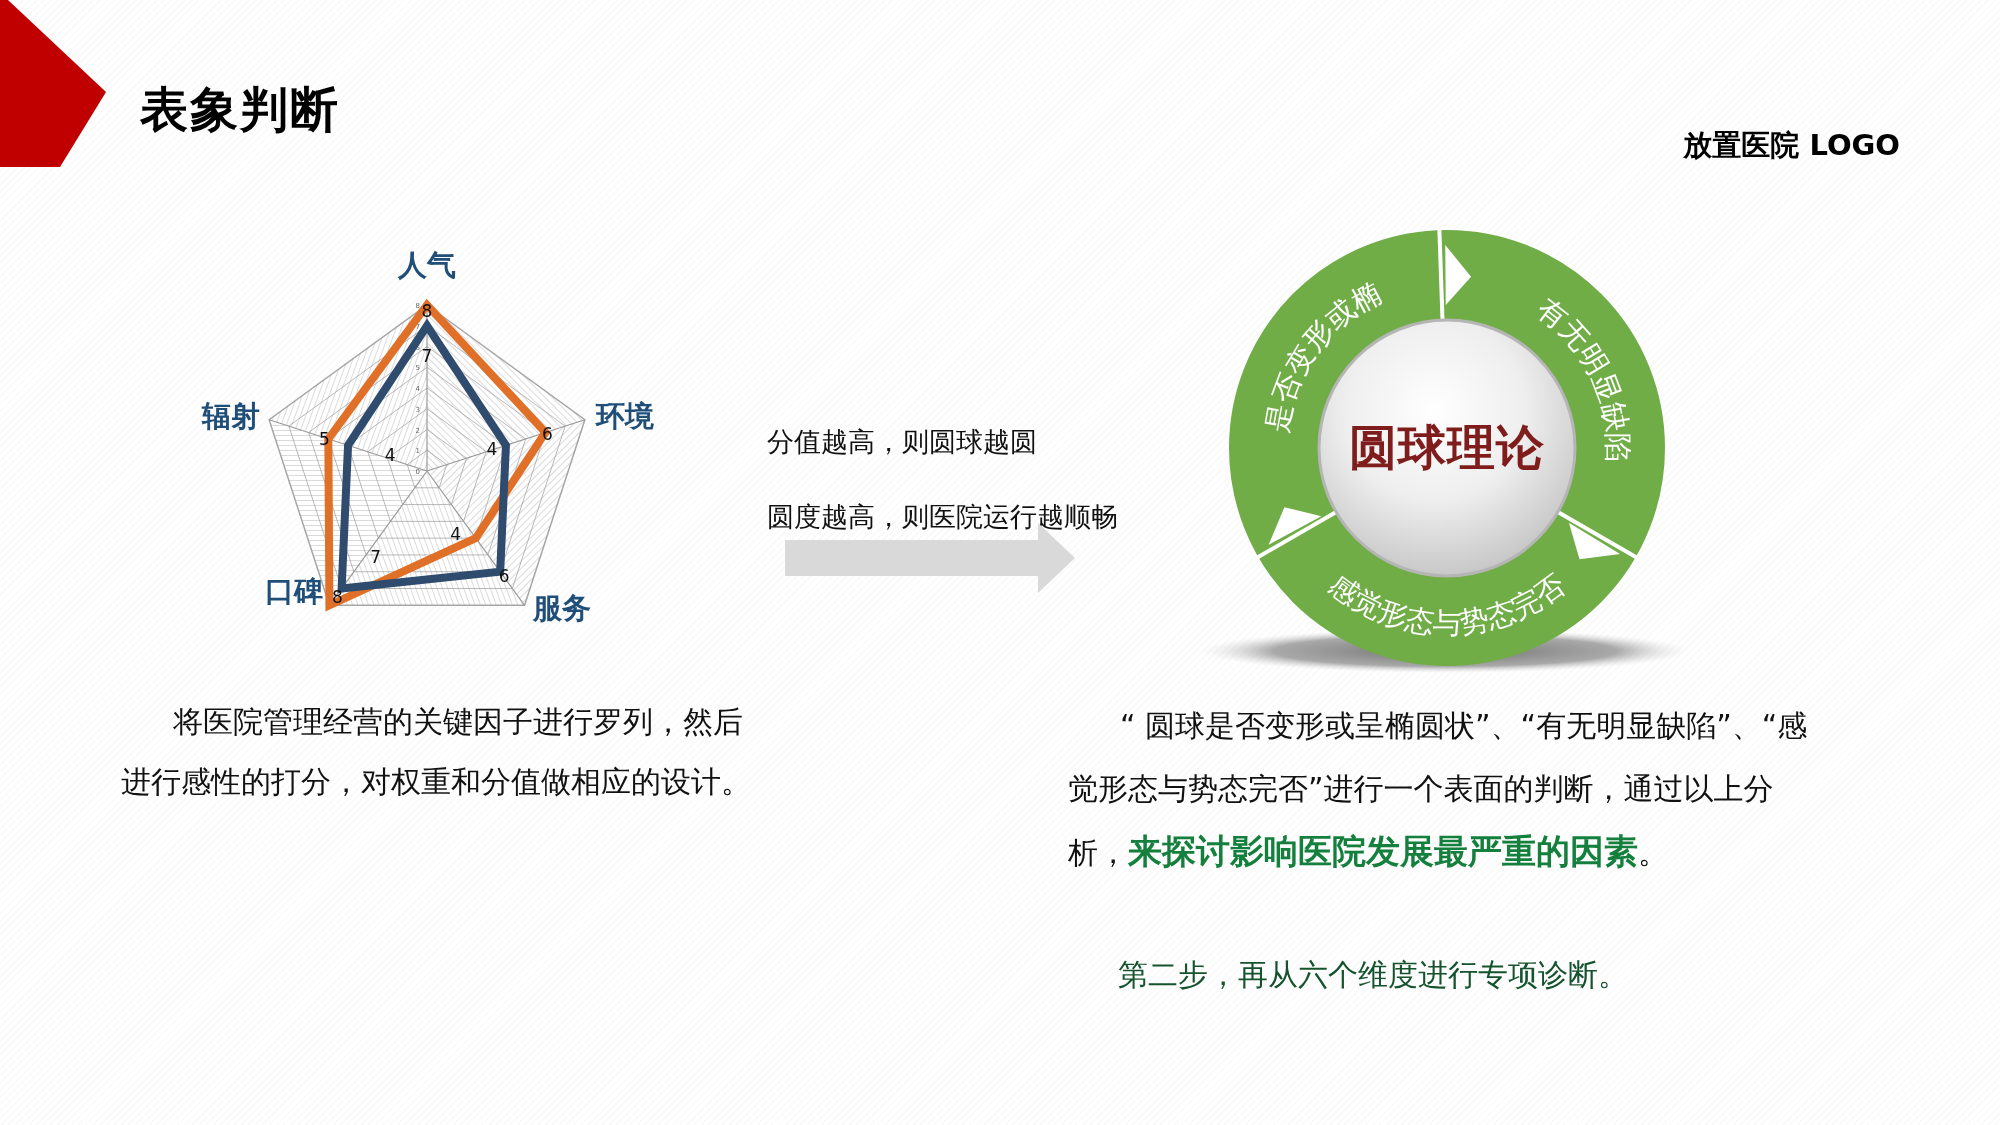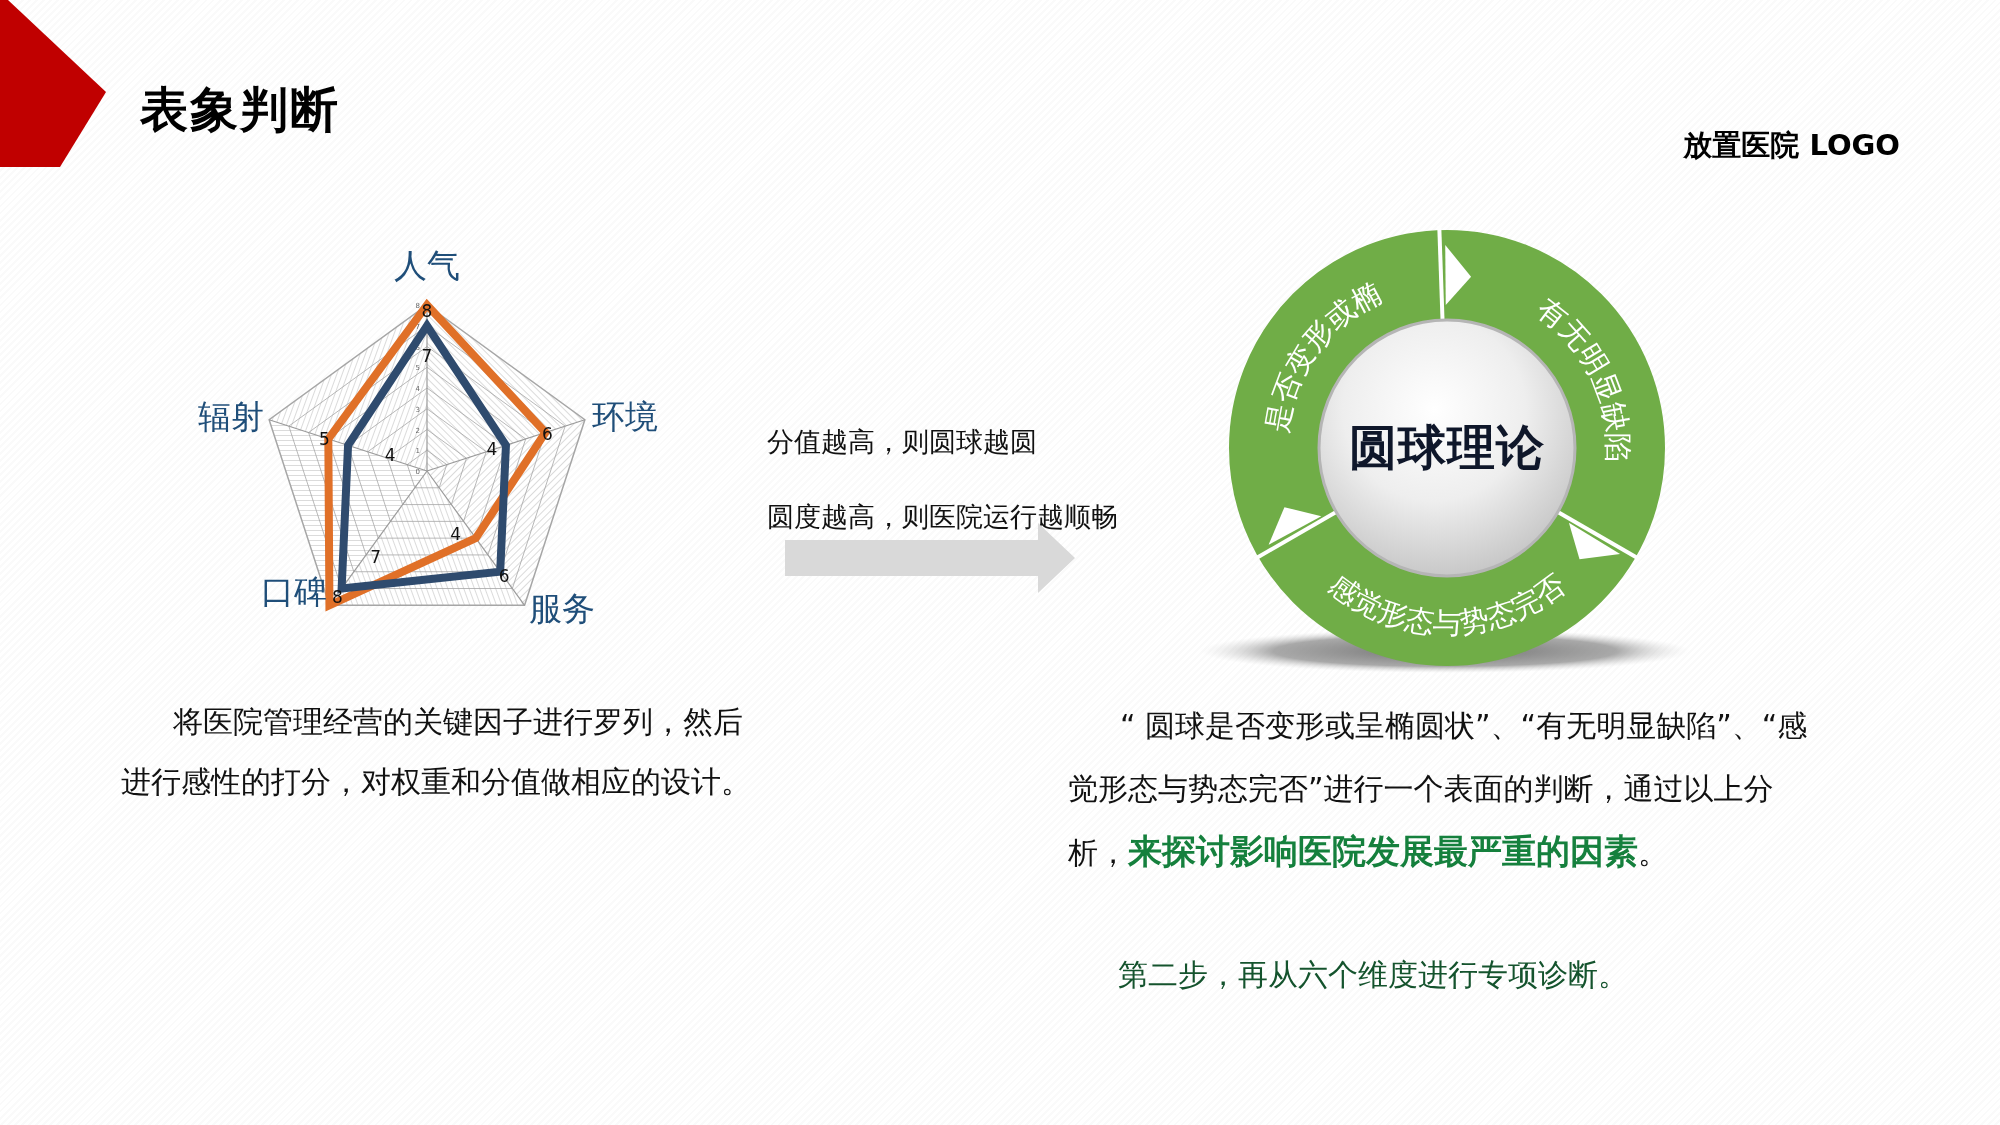--- a/index.html
+++ b/index.html
@@ -15,32 +15,32 @@
     position: absolute; left: 140px; top: 78px;
     font-size: 48px; font-weight: bold; color: #000; letter-spacing: 2px;
   }
   .logo-text {
     position: absolute; right: 100px; top: 78px;
     font-size: 29px; font-weight: bold; color: #000; margin-top: 48px;
   }
   .radar-wrap { position: absolute; left: 0; top: 0; width: 800px; height: 700px; }
   .radar-wrap svg { position: absolute; left: 0; top: 0; }
   .axis-label {
-    position: absolute; font-size: 33px; font-weight: normal; color: #1f4e79;
+    position: absolute; font-size: 29px; font-weight: bold; color: #1f4e79;
     transform: translate(-50%, -50%); white-space: nowrap;
   }
   .mid-text {
     position: absolute; left: 767px; font-size: 27px; color: #111; white-space: nowrap;
   }
   .big-arrow { position: absolute; left: 785px; top: 523px; width: 290px; height: 70px; }
   .ring-wrap { position: absolute; left: 1180px; top: 220px; width: 540px; height: 470px; }
   .ring-wrap svg { position: absolute; left: 0; top: 0; }
   .center-title {
     position: absolute; left: 1447px; top: 448px; transform: translate(-50%, -50%);
-    font-size: 48px; font-weight: bold; color: #0f172a; white-space: nowrap;
+    font-size: 48px; font-weight: bold; color: #7f1d1d; white-space: nowrap;
     letter-spacing: 1px;
   }
   .para {
     position: absolute; font-size: 30px; color: #111; line-height: 60px;
   }
   .para-left { left: 121px; top: 692px; width: 640px; }
   .para-right { left: 1068px; top: 694px; width: 760px; line-height: 63px; }
   .indent { display: inline-block; width: 52px; }
   .highlight { color: #15803d; font-weight: bold; font-size: 34px; }
   .para-step { position: absolute; left: 1118px; top: 955px; font-size: 30px; color: #14532d; white-space: nowrap; }

